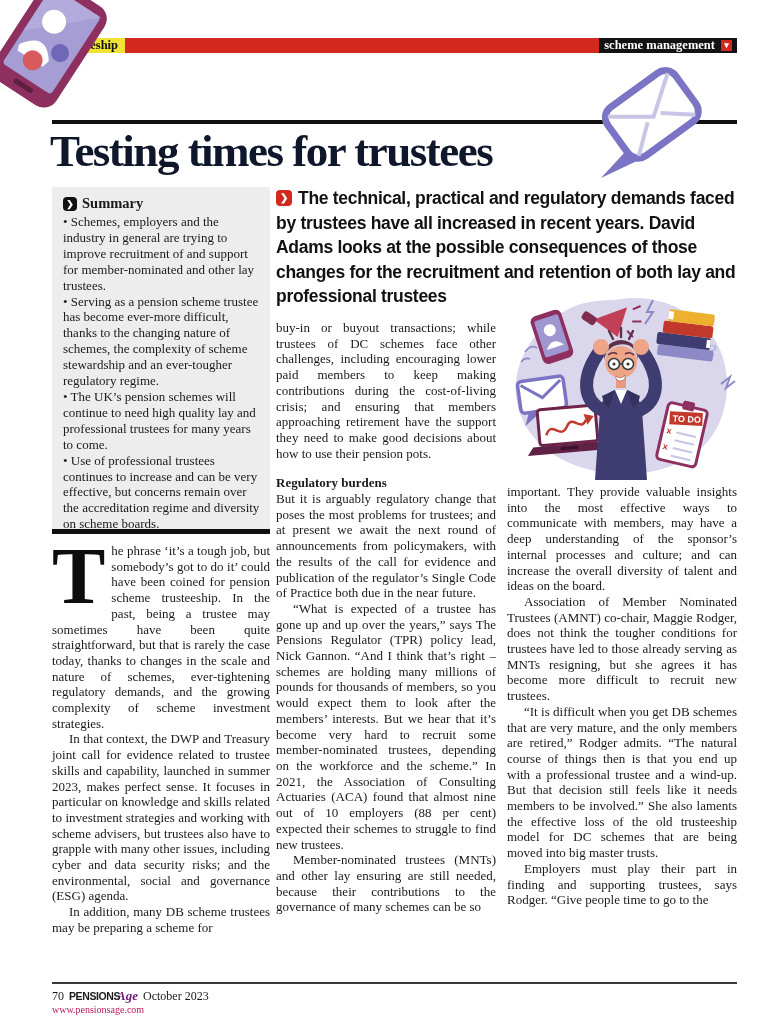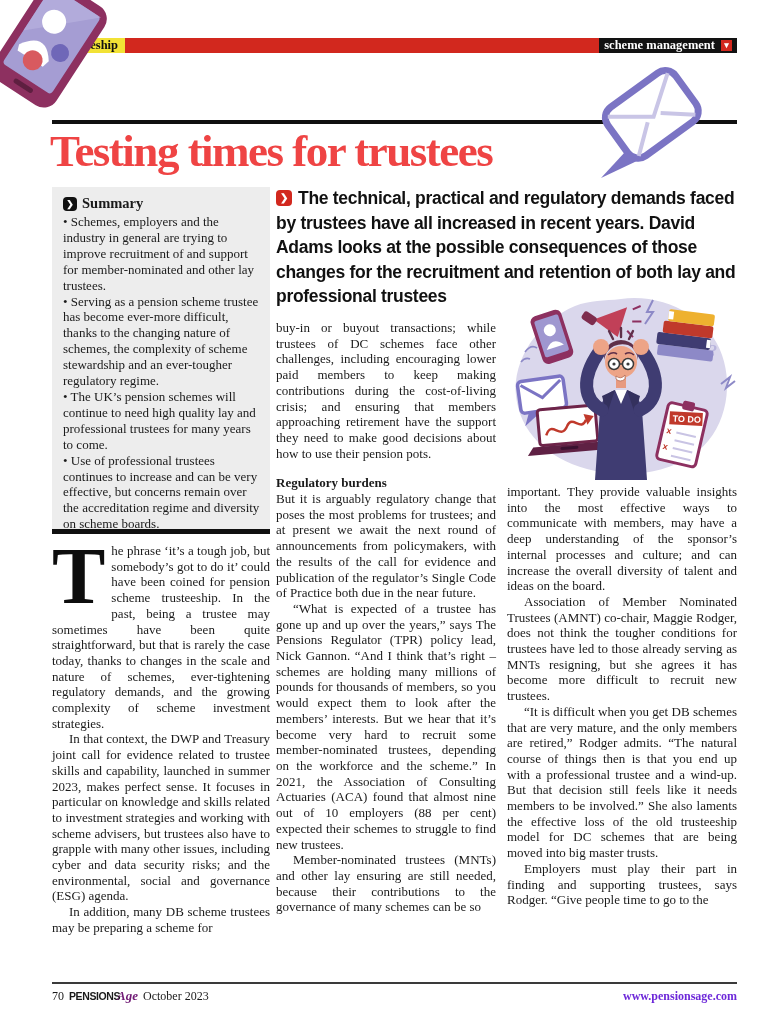--- a/index.html
+++ b/index.html
@@ -8,21 +8,21 @@
 
   
   .topbar{position:absolute;left:52px;top:38px;width:685px;height:15px;display:flex;align-items:stretch;}
   .tag-yellow{background:#f2e235;color:#111;font-size:12.5px;font-weight:bold;line-height:15px;padding:0 7px;white-space:nowrap;}
   .bar-red{flex:1;background:#d2281e;}
   .tag-black{background:#121212;color:#fff;font-size:12.5px;font-weight:bold;line-height:15px;padding:0 5px;white-space:nowrap;display:flex;align-items:center;gap:6px;}
   .chev{display:inline-block;width:11px;height:11px;background:#d2281e;color:#fff;font-size:9px;line-height:10px;text-align:center;font-family:"Liberation Sans",sans-serif;}
 
   
   .rule{position:absolute;left:52px;top:120px;width:685px;height:4px;background:#101010;}
-  h1.headline{position:absolute;left:50px;top:126px;margin:0;font-size:45px;line-height:50px;font-weight:bold;letter-spacing:-1.5px;color:#ef4444;}
+  h1.headline{position:absolute;left:50px;top:126px;margin:0;font-size:45px;line-height:50px;font-weight:bold;letter-spacing:-1.5px;color:#0f172a;}
 
   
   .phone-art{position:absolute;left:-14px;top:-18px;z-index:5;}
   .env-art{position:absolute;left:583px;top:56px;z-index:5;}
 
   
   .summary{position:absolute;left:52px;top:187px;width:218px;height:347px;box-sizing:border-box;
            background:#ededed;border-bottom:5px solid #101010;padding:8px 10px 8px 11px;}
   .summary-title{font-size:14.5px;font-weight:bold;display:flex;align-items:center;gap:5px;margin-bottom:2px;}
   .icon-sq{display:inline-flex;width:14px;height:14px;border-radius:4px;background:#111;color:#fff;
@@ -44,25 +44,25 @@
   .col3{left:507px;top:484px;width:230px;}
   .subhead{font-weight:bold;margin-top:14px !important;text-align:left;}
   .dropcap{float:left;font-size:80px;line-height:62px;font-weight:bold;padding:2px 6px 0 0;color:#0d0d0d;}
 
   
   .illus{position:absolute;left:503px;top:292px;width:237px;height:188px;}
 
   
   .foot-rule{position:absolute;left:52px;top:982px;width:685px;height:2px;background:#3a3a3a;}
   .footer{position:absolute;left:52px;top:988px;width:685px;display:flex;justify-content:space-between;
-          align-items:baseline;font-size:12px;}
+          align-items:baseline;font-size:12px;flex-direction:column;}
   .foot-left{display:flex;align-items:baseline;gap:5px;}
   .brand-black{font-family:"Liberation Sans",sans-serif;font-weight:bold;font-size:10.5px;letter-spacing:-0.4px;}
   .brand-red{font-style:italic;font-weight:bold;color:#701a75;font-size:13px;margin-left:-3px;}
-  .website{font-size:12px;color:#6d28d9;text-decoration:none;font-weight:bold;}
+  .website{font-size:10px;color:#be185d;text-decoration:none;}
 </style>
 </head>
 <body>
 
 <div class="page">
 
   <div class="topbar">
     <span class="tag-yellow">trusteeship</span>
     <span class="bar-red"></span>
     <span class="tag-black">

